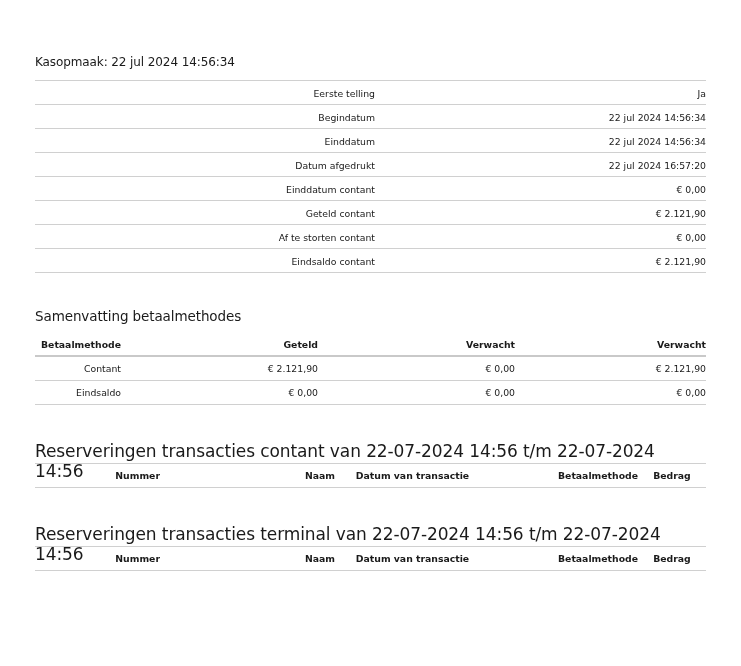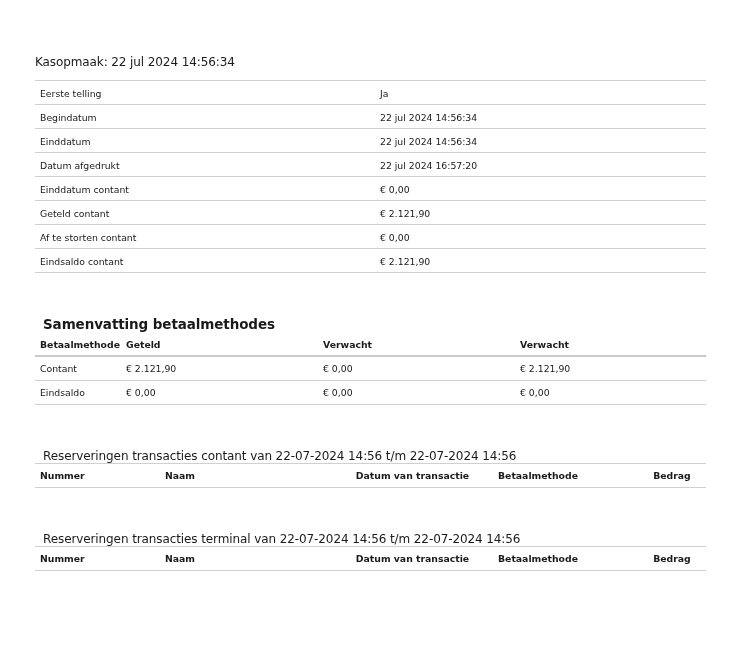--- a/index.html
+++ b/index.html
@@ -9,31 +9,31 @@
     color: #1a1a1a;
   }
   .page { position: absolute; left: 35px; top: 0; width: 671px; }
 
   h1.title {
     position: absolute; left: 0; top: 55px; margin: 0;
     font-size: 12px; font-weight: normal; letter-spacing: -0.1px;
     color: #1a1a1a;
   }
   h2.section {
-    position: absolute; left: 0; margin: 8px;
-    font-size: 13.5px; font-weight: bold; letter-spacing: -0.1px;
+    position: absolute; left: 0; margin: 0;
+    font-size: 13.5px; font-weight: normal; letter-spacing: -0.1px;
   }
   h3.subsection {
-    position: absolute; left: 0; margin: 8px;
-    font-size: 12px; font-weight: normal; letter-spacing: -0.1px;
+    position: absolute; left: 0; margin: 0;
+    font-size: 17px; font-weight: normal; letter-spacing: -0.1px;
   }
 
   table { border-collapse: collapse; position: absolute; left: 0; width: 671px; table-layout: fixed; }
   td, th {
-    font-size: 9.3px; text-align: left; padding: 0 0 0 5px;
+    font-size: 9.3px; text-align: right; padding: 0 0 0 5px;
     white-space: nowrap; overflow: hidden;
   }
 
   
   .info { top: 80px; border-top: 1px solid #d0d0d0; }
   .info tr { height: 24px; border-bottom: 1px solid #d0d0d0; }
   .info td { padding-top: 1px; }
   .info td.label { width: 335px; }
 
   

